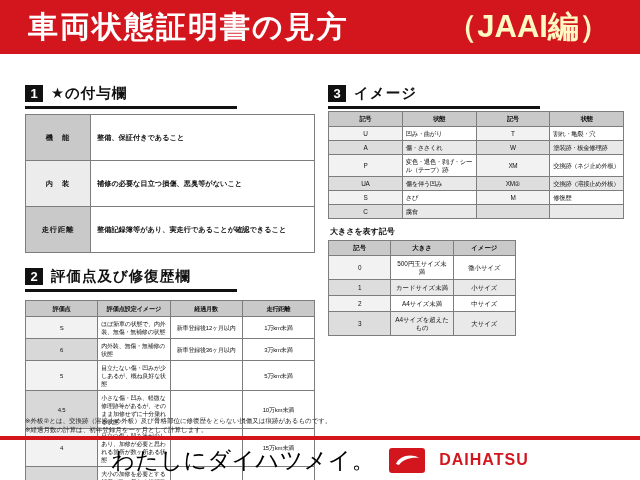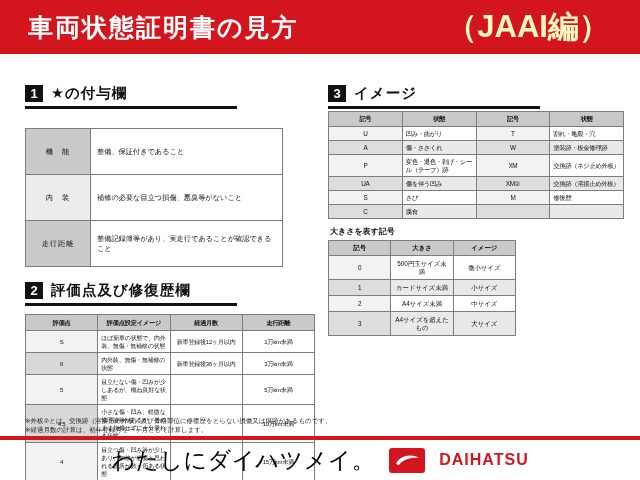--- a/index.html
+++ b/index.html
@@ -3,21 +3,21 @@
 <meta charset="utf-8">
 <style>
   html,body{margin:0;padding:0;background:#fff;}
   #page{position:relative;width:640px;height:480px;background:#fff;overflow:hidden;
         font-family:"Liberation Sans","DejaVu Sans",sans-serif;color:#111;}
 
   
   #banner{position:absolute;top:0;left:0;width:640px;height:54px;background:#d3161e;
           display:flex;align-items:center;justify-content:space-between;
           padding:0 30px 0 28px;box-sizing:border-box;}
-  .banner-title{color:#fff;font-size:25px;font-weight:bold;letter-spacing:2px;white-space:nowrap;}
+  .banner-title{color:#fff;font-size:30px;font-weight:bold;letter-spacing:2px;white-space:nowrap;}
   .banner-edition{color:#fef9c3;font-size:31px;font-weight:bold;white-space:nowrap;}
 
   #org-line{position:absolute;top:59px;left:8px;font-size:11.5px;font-weight:bold;color:#111;}
 
   
   #left-col{position:absolute;top:84px;left:25px;width:290px;}
   #right-col{position:absolute;top:84px;left:328px;width:296px;}
 
   .sec-head{display:flex;align-items:center;gap:8px;border-bottom:3px solid #111;
             padding-bottom:3px;width:212px;}
@@ -26,21 +26,21 @@
   .sec-title{font-size:14.5px;font-weight:bold;letter-spacing:1px;white-space:nowrap;}
 
   .sub-label{font-size:8px;font-weight:bold;margin:7px 0 3px 2px;}
 
   table{border-collapse:collapse;table-layout:fixed;}
   td,th{border:1px solid #7d7d7d;overflow:hidden;}
   table{border:1px solid #4a4a4a;}
   th{background:#c9c9c9;font-weight:bold;text-align:center;}
 
   
-  .t1{width:258px;margin-top:19px;font-size:7.2px;}
+  .t1{width:290px;margin-top:5px;font-size:7.2px;font-weight:bold;}
   .t1 td{height:21px;}
   .t1 td:nth-child(1){width:62px;text-align:center;letter-spacing:1px;}
   .t1 td:nth-child(2){text-align:left;padding:12px 6px;}
   .t1 tbody tr:nth-child(odd) td:nth-child(1){background:#c9c9c9;}
   .t1 tbody tr:nth-child(even) td:nth-child(1){background:#ececec;}
 
   
   .t2{width:290px;margin-top:8px;font-size:6px;line-height:8px;letter-spacing:-0.2px;}
   .t2 th{font-size:6.2px;height:13px;}
   .t2 td{padding:2.5px 3px;text-align:center;}

